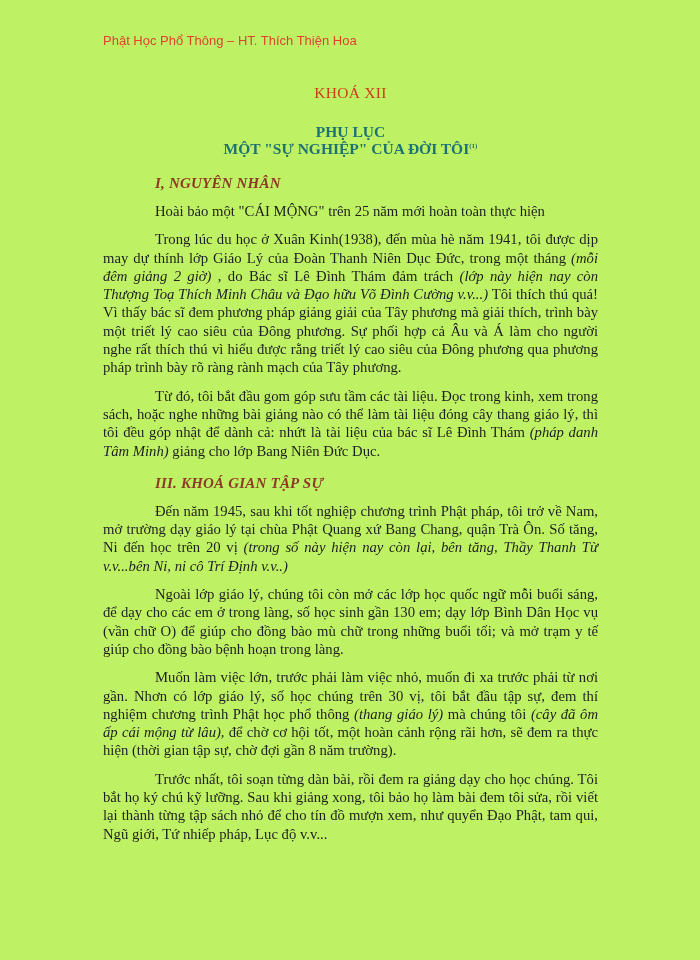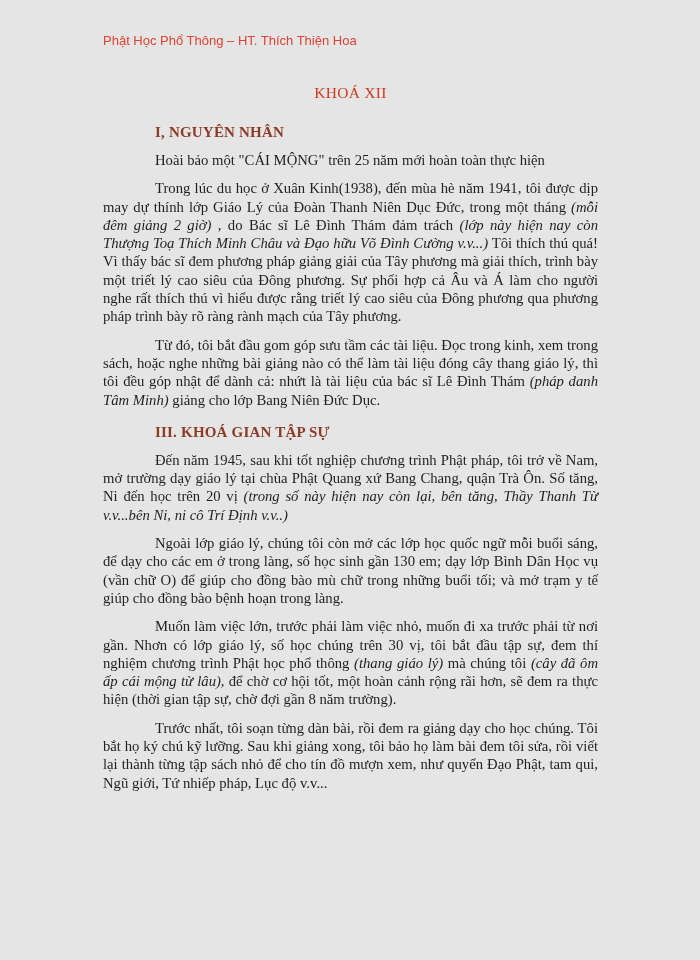--- a/index.html
+++ b/index.html
@@ -12,21 +12,21 @@
     height: 960px;
     overflow: hidden;
     font-family: "Liberation Serif", serif;
     color: #1f1f1f;
   }
   .page {
     box-sizing: border-box;
     width: 700px;
     height: 960px;
     padding: 33px 102px 0 103px;
-    background: #e5e5e5;
+    background: #bef264;
   }
   .doc-header {
     font-family: "Liberation Sans", sans-serif;
     font-size: 13px;
     font-weight: normal;
     color: var(--c-header-red, #dd4331);
     margin: 0 0 36px 0;
     line-height: 15px;
   }
   .course-title {
@@ -54,20 +54,21 @@
     letter-spacing: 0;
   }
   .section-heading {
     font-size: 15px;
     line-height: 18px;
     font-weight: bold;
     color: var(--c-maroon, #8d3a26);
     margin: 14px 0 10px 0;
     padding-left: 52px;
     letter-spacing: 0.2px;
+    font-style: italic;
   }
   #doc-content .section-heading:first-child {
     margin-top: 0;
   }
   .para {
     font-size: 14.7px;
     line-height: 18.3px;
     text-align: justify;
     text-indent: 52px;
     margin: 0 0 10px 0;
@@ -77,20 +78,24 @@
   }
 </style>
 </head>
 <body style="color: rgb(31, 31, 31); background: rgb(255, 255, 255);">
 
 <div class="page">
   <p class="doc-header">Phật Học Phổ Thông – HT. Thích Thiện Hoa</p>
 
   <p class="course-title">KHOÁ XII</p>
 
+  <p class="subtitle">
+    <span class="line">PHỤ LỤC</span>
+    <span class="line"><span>MỘT "SỰ NGHIỆP" CỦA ĐỜI TÔI</span><sup class="fn">(1)</sup></span>
+  </p>
 
   <div id="doc-content">
       <h2 class="section-heading">I, NGUYÊN NHÂN</h2>
       <p class="para"><span>Hoài bảo một "CÁI MỘNG" trên 25 năm mới hoàn toàn thực hiện</span></p>
       <p class="para"><span>Trong lúc du học ở Xuân Kinh(1938), đến mùa hè năm 1941, tôi được dịp may dự thính lớp Giáo Lý của Đoàn Thanh Niên Dục Đức, trong một tháng </span><em class="it">(mỗi đêm giảng 2 giờ)</em><span> , do Bác sĩ Lê Đình Thám đảm trách </span><em class="it">(lớp này hiện nay còn Thượng Toạ Thích Minh Châu và Đạo hữu Võ Đình Cường v.v...)</em><span> Tôi thích thú quá! Vì thấy bác sĩ đem phương pháp giảng giải của Tây phương mà giải thích, trình bày một triết lý cao siêu của Đông phương. Sự phối hợp cả Âu và Á làm cho người nghe rất thích thú vì hiểu được rằng triết lý cao siêu của Đông phương qua phương pháp trình bày rõ ràng rành mạch của Tây phương.</span></p>
       <p class="para"><span>Từ đó, tôi bắt đầu gom góp sưu tầm các tài liệu. Đọc trong kinh, xem trong sách, hoặc nghe những bài giảng nào có thể làm tài liệu đóng cây thang giáo lý, thì tôi đều góp nhật để dành cả: nhứt là tài liệu của bác sĩ Lê Đình Thám </span><em class="it">(pháp danh Tâm Minh)</em><span> giảng cho lớp Bang Niên Đức Dục.</span></p>
       <h2 class="section-heading">III. KHOÁ GIAN TẬP SỰ</h2>
       <p class="para"><span>Đến năm 1945, sau khi tốt nghiệp chương trình Phật pháp, tôi trở về Nam, mở trường dạy giáo lý tại chùa Phật Quang xứ Bang Chang, quận Trà Ôn. Số tăng, Ni đến học trên 20 vị </span><em class="it">(trong số này hiện nay còn lại, bên tăng, Thầy Thanh Từ v.v...bên Ni, ni cô Trí Định v.v..)</em></p>
       <p class="para"><span>Ngoài lớp giáo lý, chúng tôi còn mở các lớp học quốc ngữ mỗi buổi sáng, để dạy cho các em ở trong làng, số học sinh gần 130 em; dạy lớp Bình Dân Học vụ (vần chữ O) để giúp cho đồng bào mù chữ trong những buổi tối; và mở trạm y tế giúp cho đồng bào bệnh hoạn trong làng.</span></p>
       <p class="para"><span>Muốn làm việc lớn, trước phải làm việc nhỏ, muốn đi xa trước phải từ nơi gần. Nhơn có lớp giáo lý, số học chúng trên 30 vị, tôi bắt đầu tập sự, đem thí nghiệm chương trình Phật học phổ thông </span><em class="it">(thang giáo lý)</em><span> mà chúng tôi </span><em class="it">(cây đã ôm ấp cái mộng từ lâu),</em><span> để chờ cơ hội tốt, một hoàn cảnh rộng rãi hơn, sẽ đem ra thực hiện (thời gian tập sự, chờ đợi gần 8 năm trường).</span></p>

